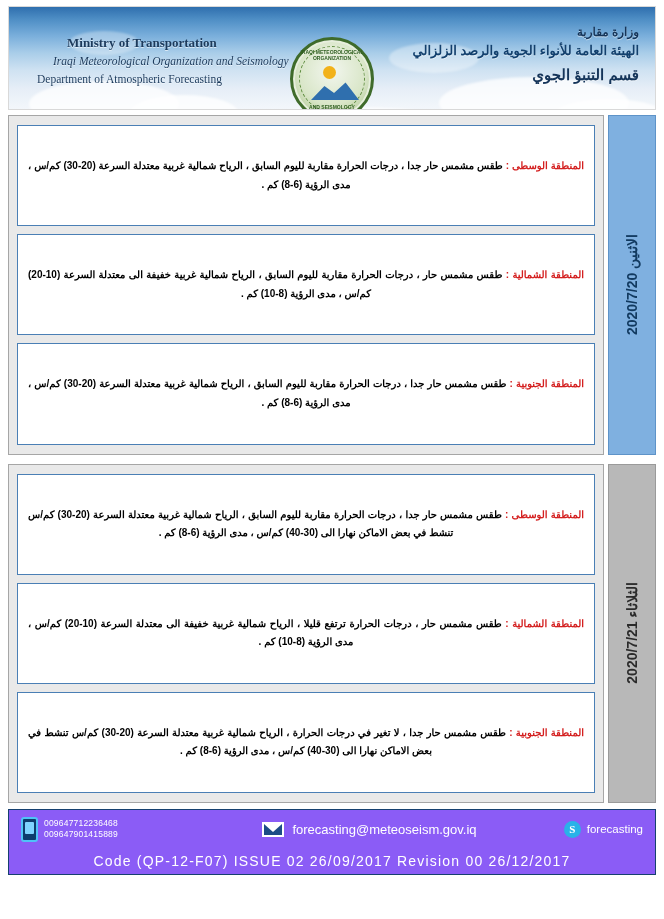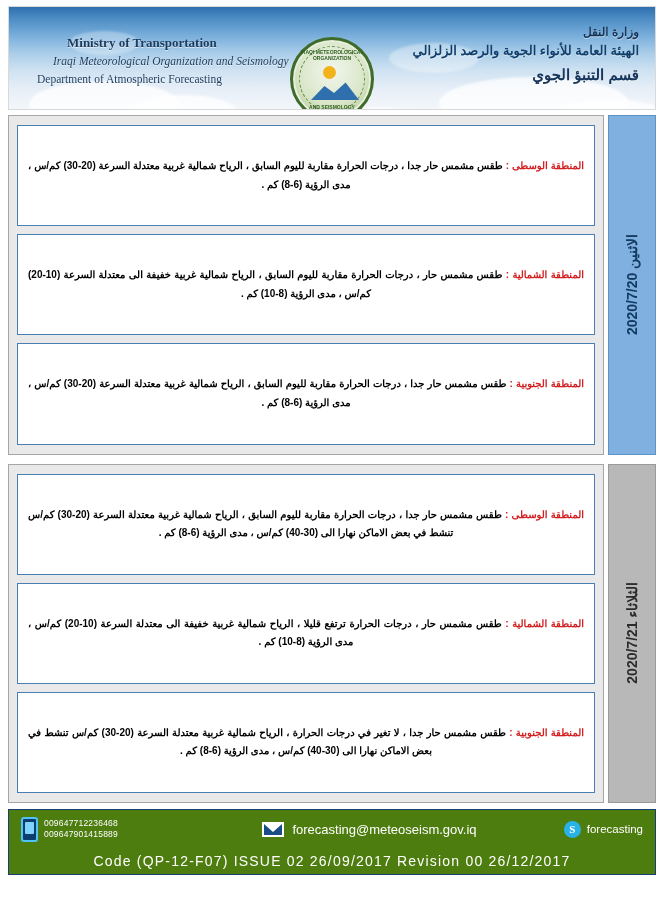--- a/index.html
+++ b/index.html
@@ -193,21 +193,21 @@
   .region-name {
     color: #d42020;
     font-weight: bold;
   }
 
   
   .footer {
     margin-top: 6px;
     width: 648px;
     height: 66px;
-    background: #4d7c0f;
+    background: #8b5cf6;
     border: 1px solid #16406f;
     color: #ffffff;
     position: relative;
   }
   .footer-top {
     height: 38px;
     display: flex;
     align-items: center;
     padding: 0 12px;
     gap: 10px;
@@ -306,21 +306,21 @@
 
     <div class="logo">
       <div class="ring"></div>
       <div class="logo-top-text">IRAQI METEOROLOGICAL ORGANIZATION</div>
       <div class="sun"></div>
       <div class="mountain"></div>
       <div class="logo-bot-text">AND SEISMOLOGY</div>
     </div>
 
     <div class="hdr-right">
-      <div class="r1">وزارة النقل</div>
+      <div class="r1">وزارة مقاربة</div>
       <div class="r2">الهيئة العامة للأنواء الجوية والرصد الزلزالي</div>
       <div class="r3">قسم التنبؤ الجوي</div>
     </div>
   </div>
 
   <div class="body-area">
 
     <div class="day-col">
       <div class="day-label day-blue">
         <div class="vtext">الاثنين   2020/7/20</div>

